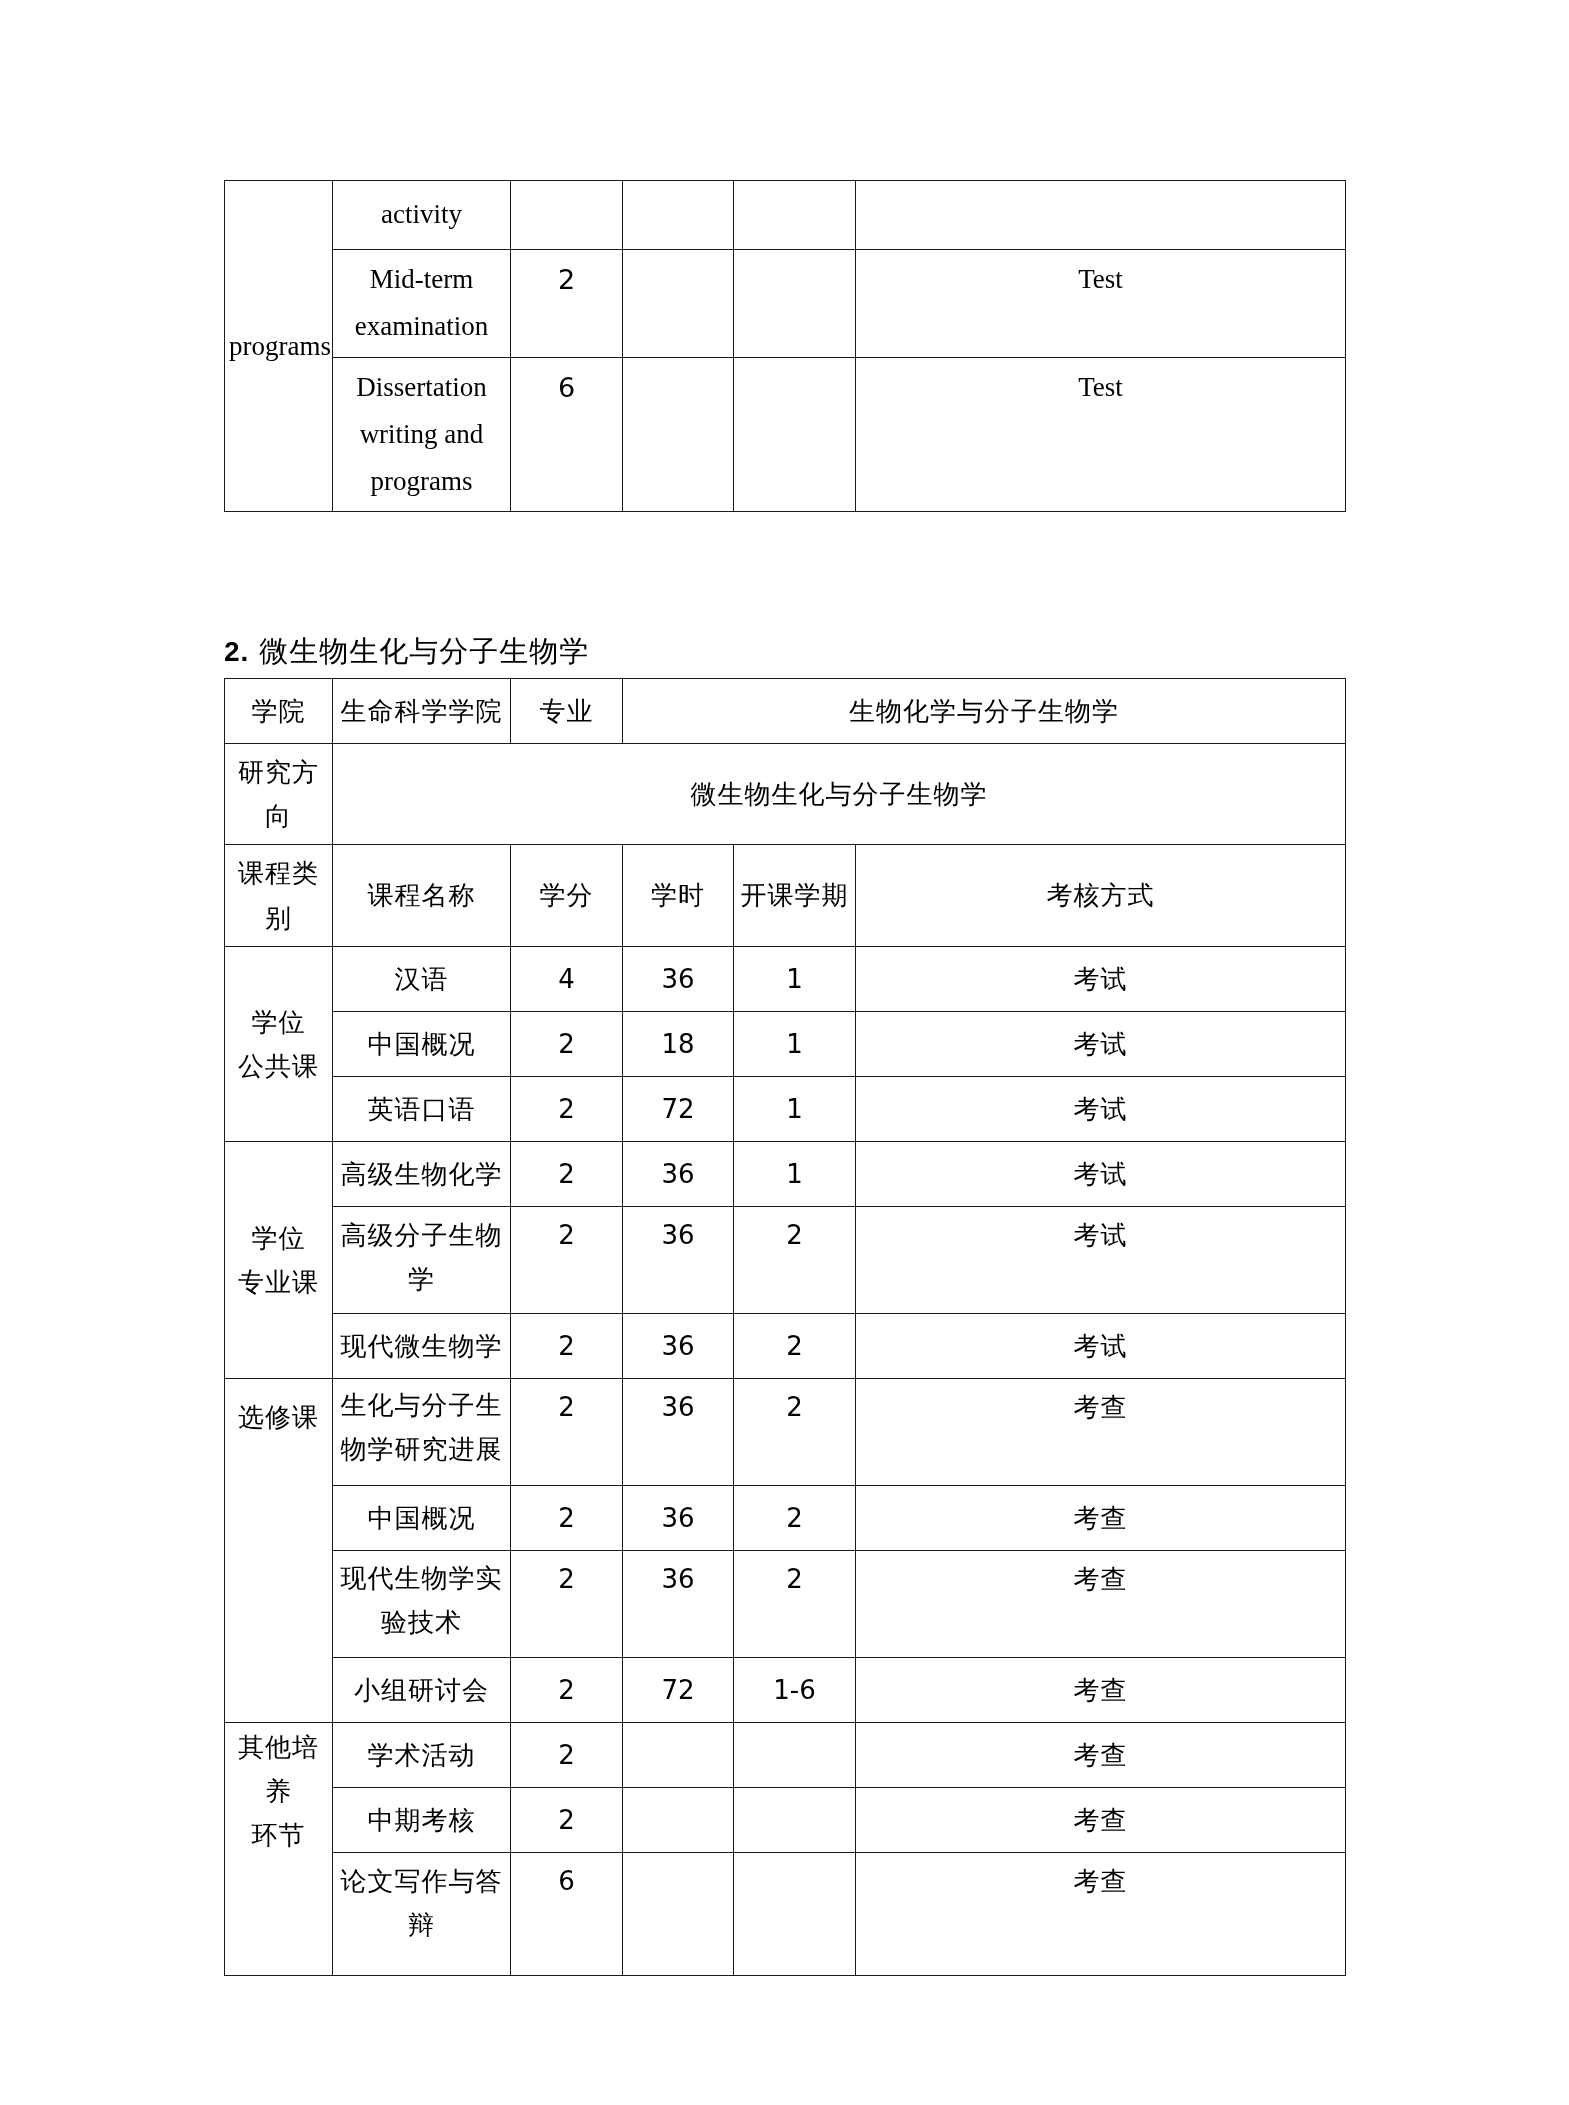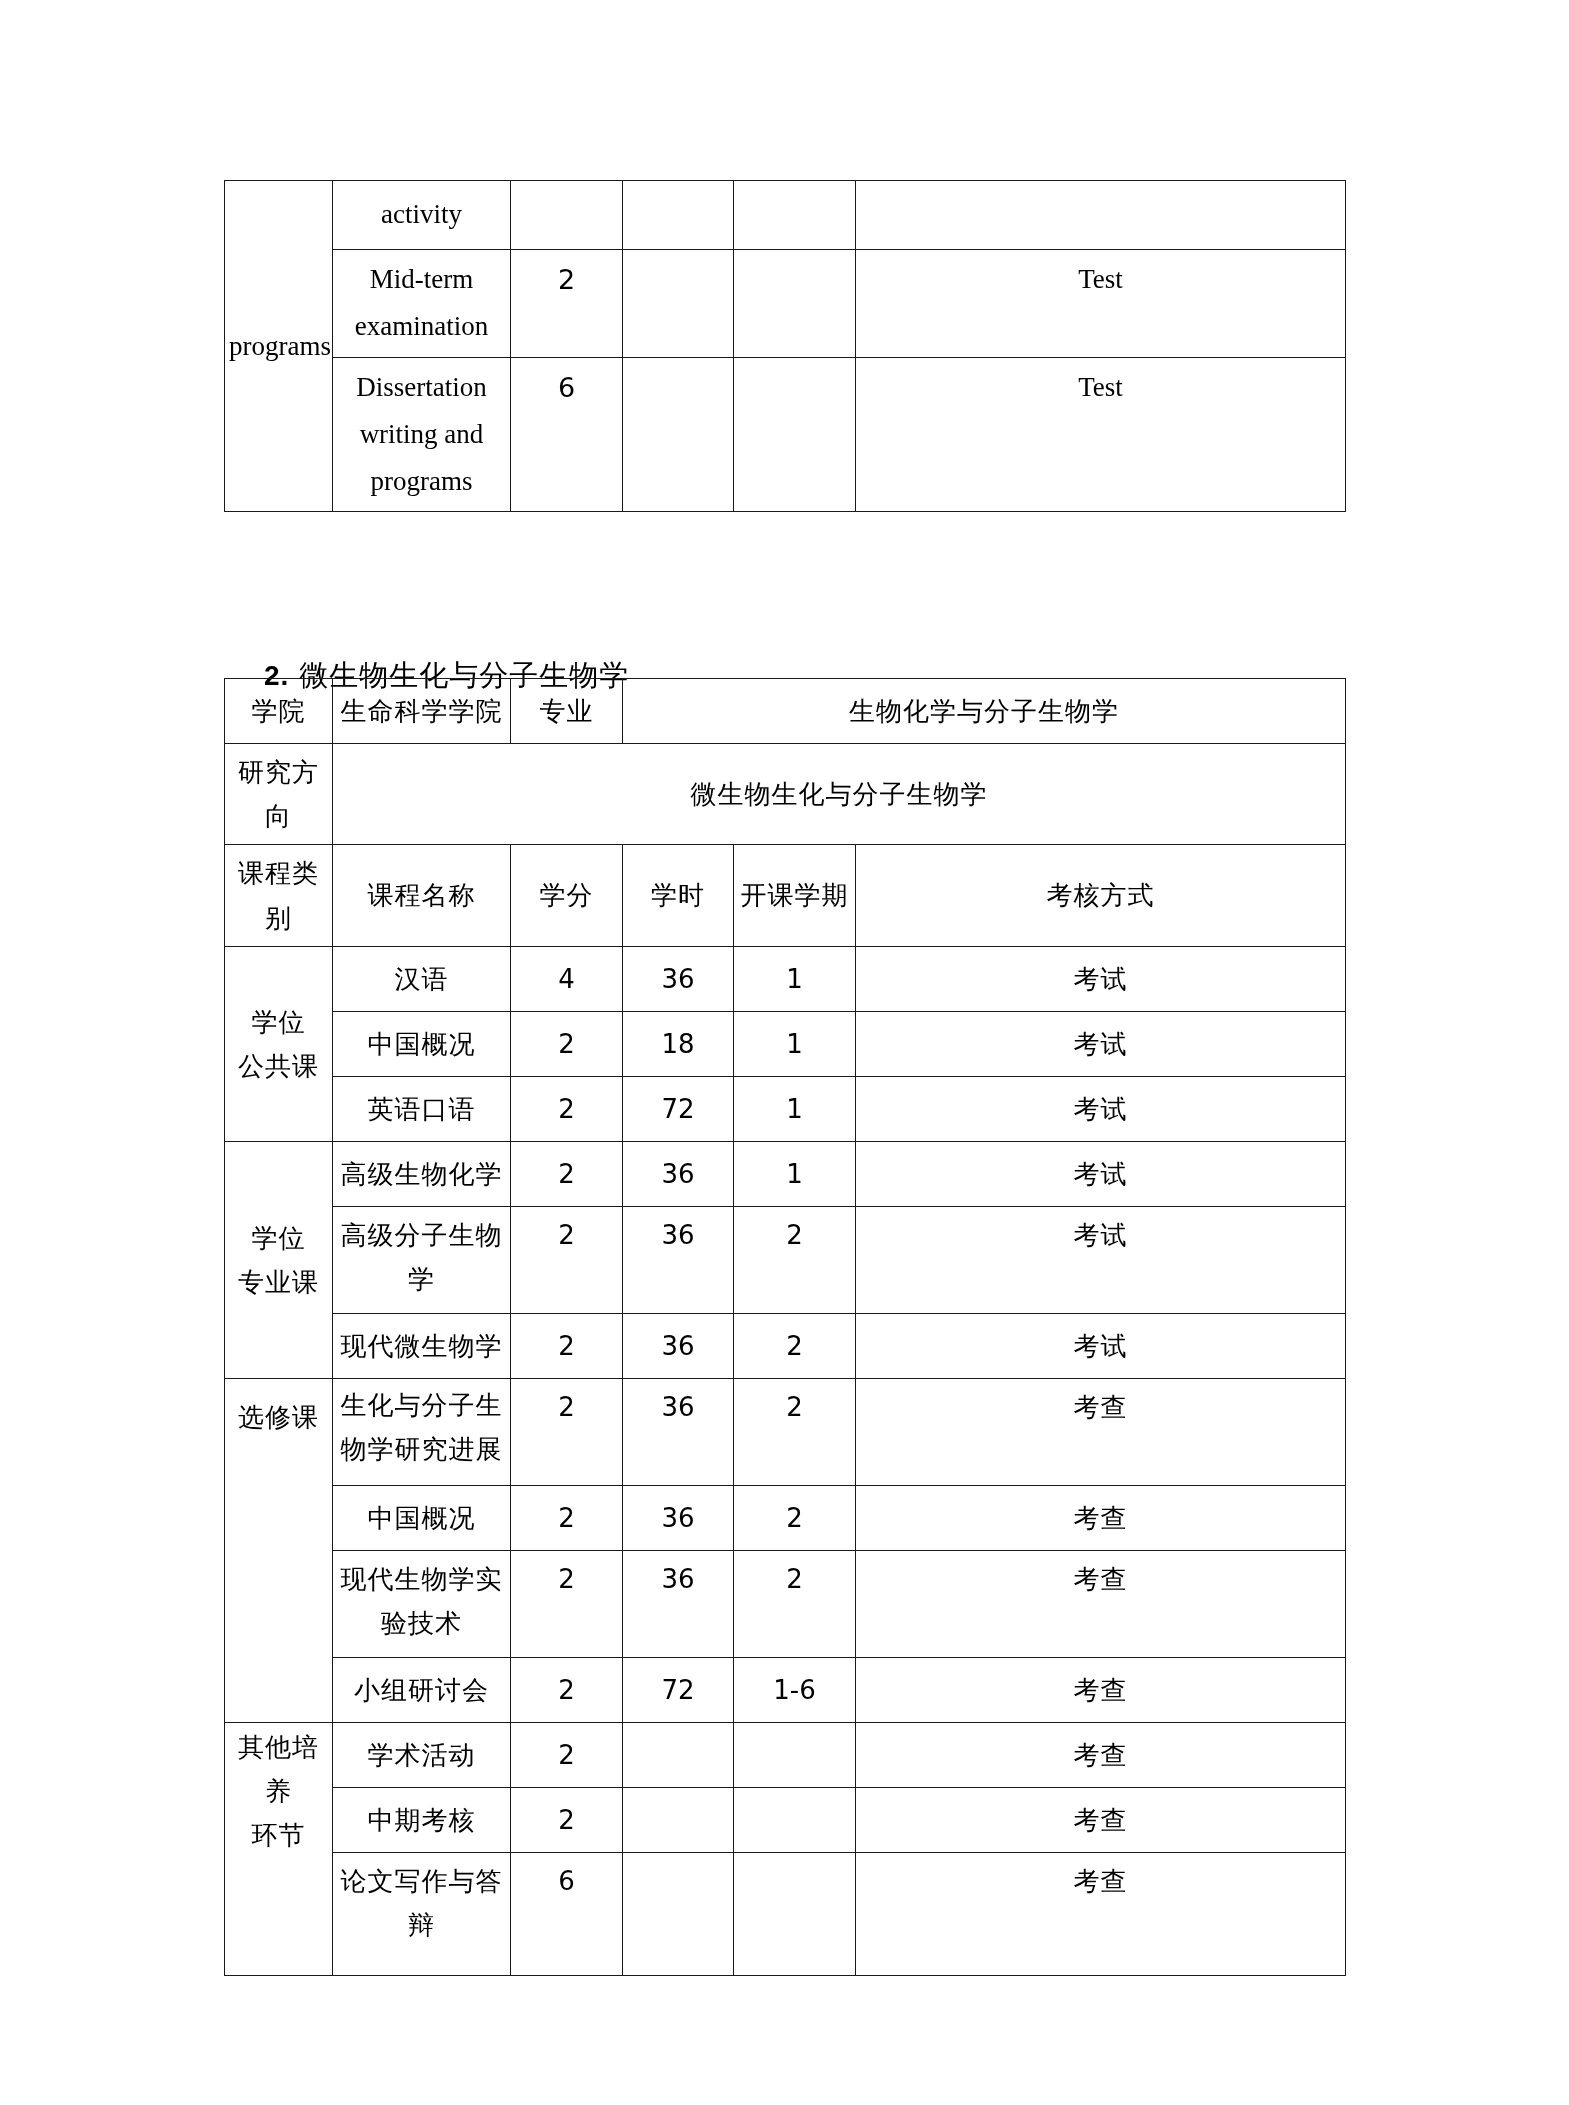--- a/index.html
+++ b/index.html
@@ -49,25 +49,24 @@
     text-align: center;
   }
   #table-top td.tall-1 { height: 56px; }
   #table-top td.tall-2 { height: 80px; }
   #table-top td.tall-3 { height: 122px; }
 
   
   .section-heading {
     position: absolute;
     left: 224px;
-    top: 656px;
+    top: 632px;
     font-size: 29px;
     letter-spacing: 1px;
     white-space: nowrap;
-    margin-left: 40px;
   }
   .section-heading .num {
     font-family: "Liberation Sans", "DejaVu Sans", sans-serif;
     font-weight: bold;
     font-size: 28px;
   }
   .section-heading .cn {
     font-family: "DejaVu Sans", "Liberation Sans", sans-serif;
     font-size: 29px;
     margin-left: 10px;
@@ -238,21 +237,21 @@
         <td class="r2" style="vertical-align:top;">考查</td>
       </tr>
       <tr>
         <td class="r1">中国概况</td>
         <td class="r1 num">2</td>
         <td class="r1 num">36</td>
         <td class="r1 num">2</td>
         <td class="r1">考查</td>
       </tr>
       <tr>
-        <td class="r2" style="vertical-align:top;">现代生物学实验技术</td>
+        <td class="r2" style="vertical-align:top;font-family:Liberation Serif, serif;">现代生物学实验技术</td>
         <td class="r2 num" style="vertical-align:top;">2</td>
         <td class="r2 num" style="vertical-align:top;">36</td>
         <td class="r2 num" style="vertical-align:top;">2</td>
         <td class="r2" style="vertical-align:top;">考查</td>
       </tr>
       <tr>
         <td class="r1">小组研讨会</td>
         <td class="r1 num">2</td>
         <td class="r1 num">72</td>
         <td class="r1 num">1-6</td>

